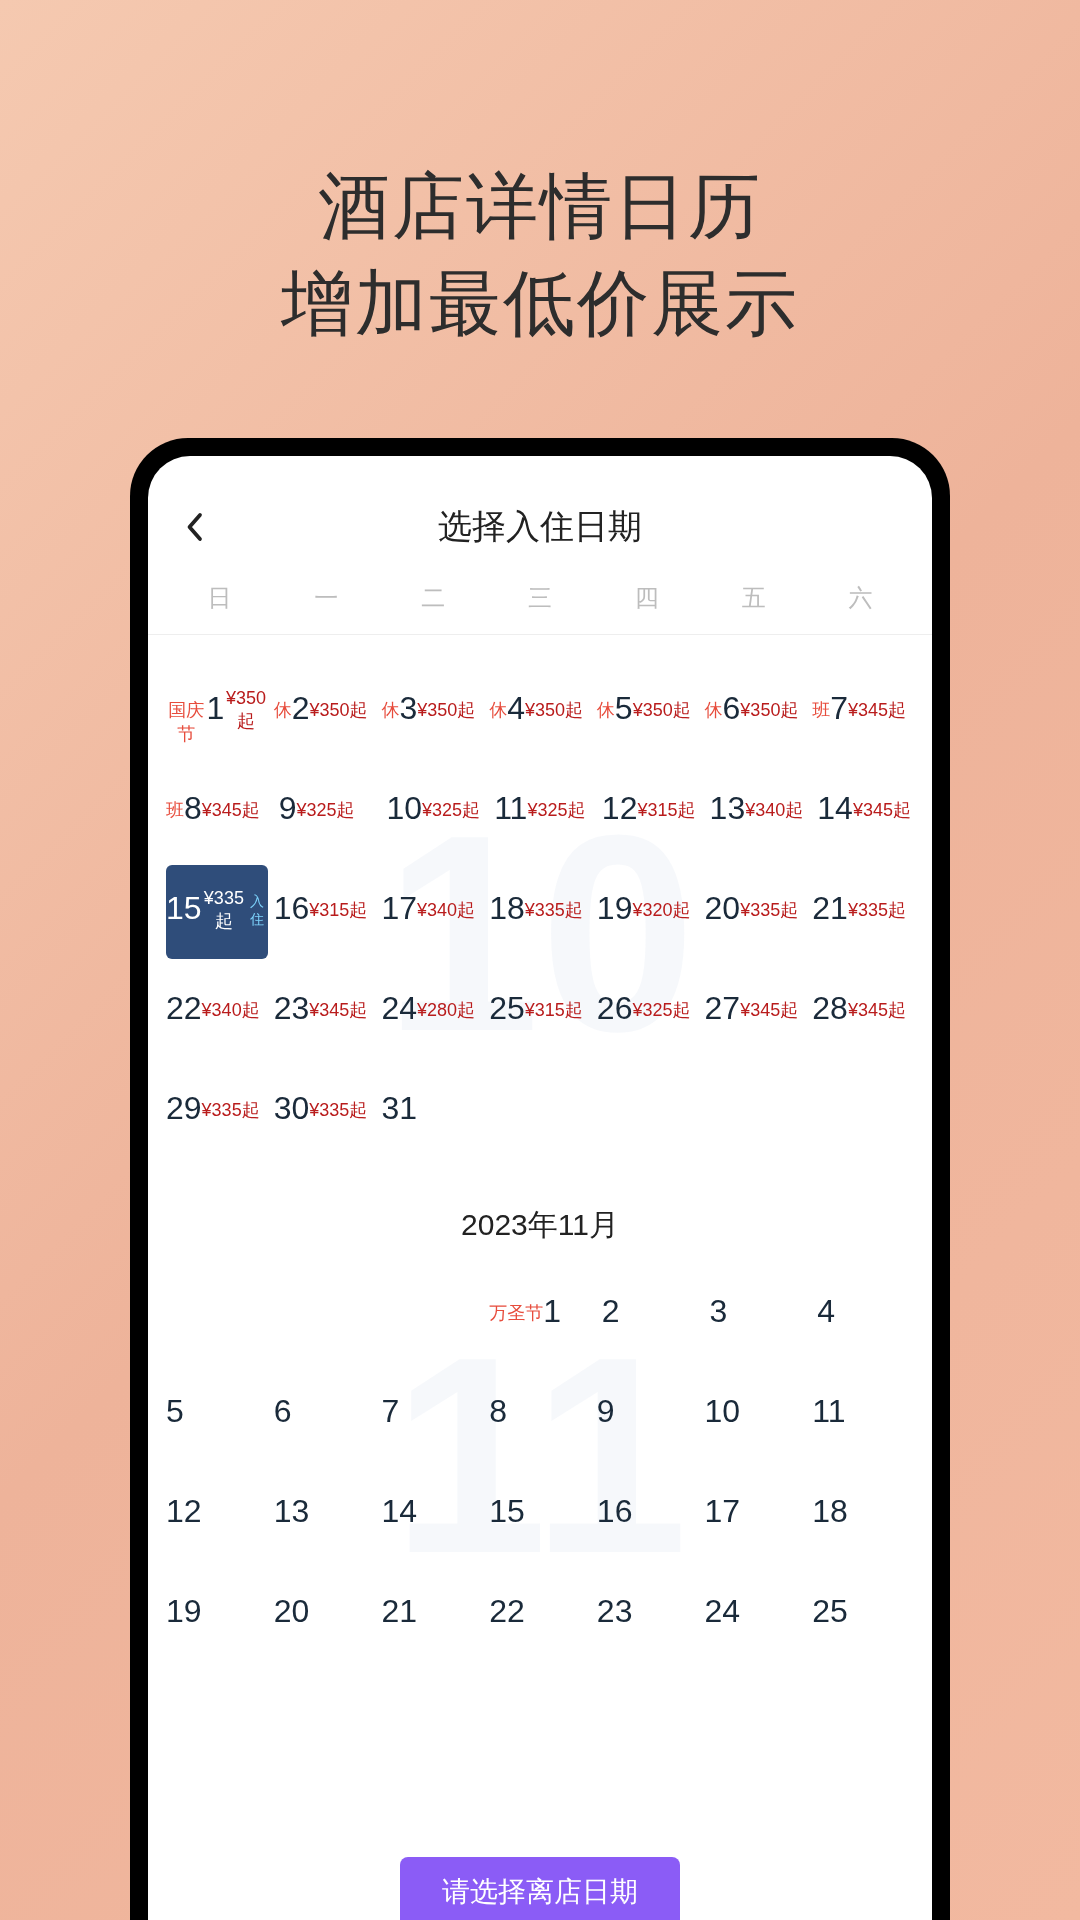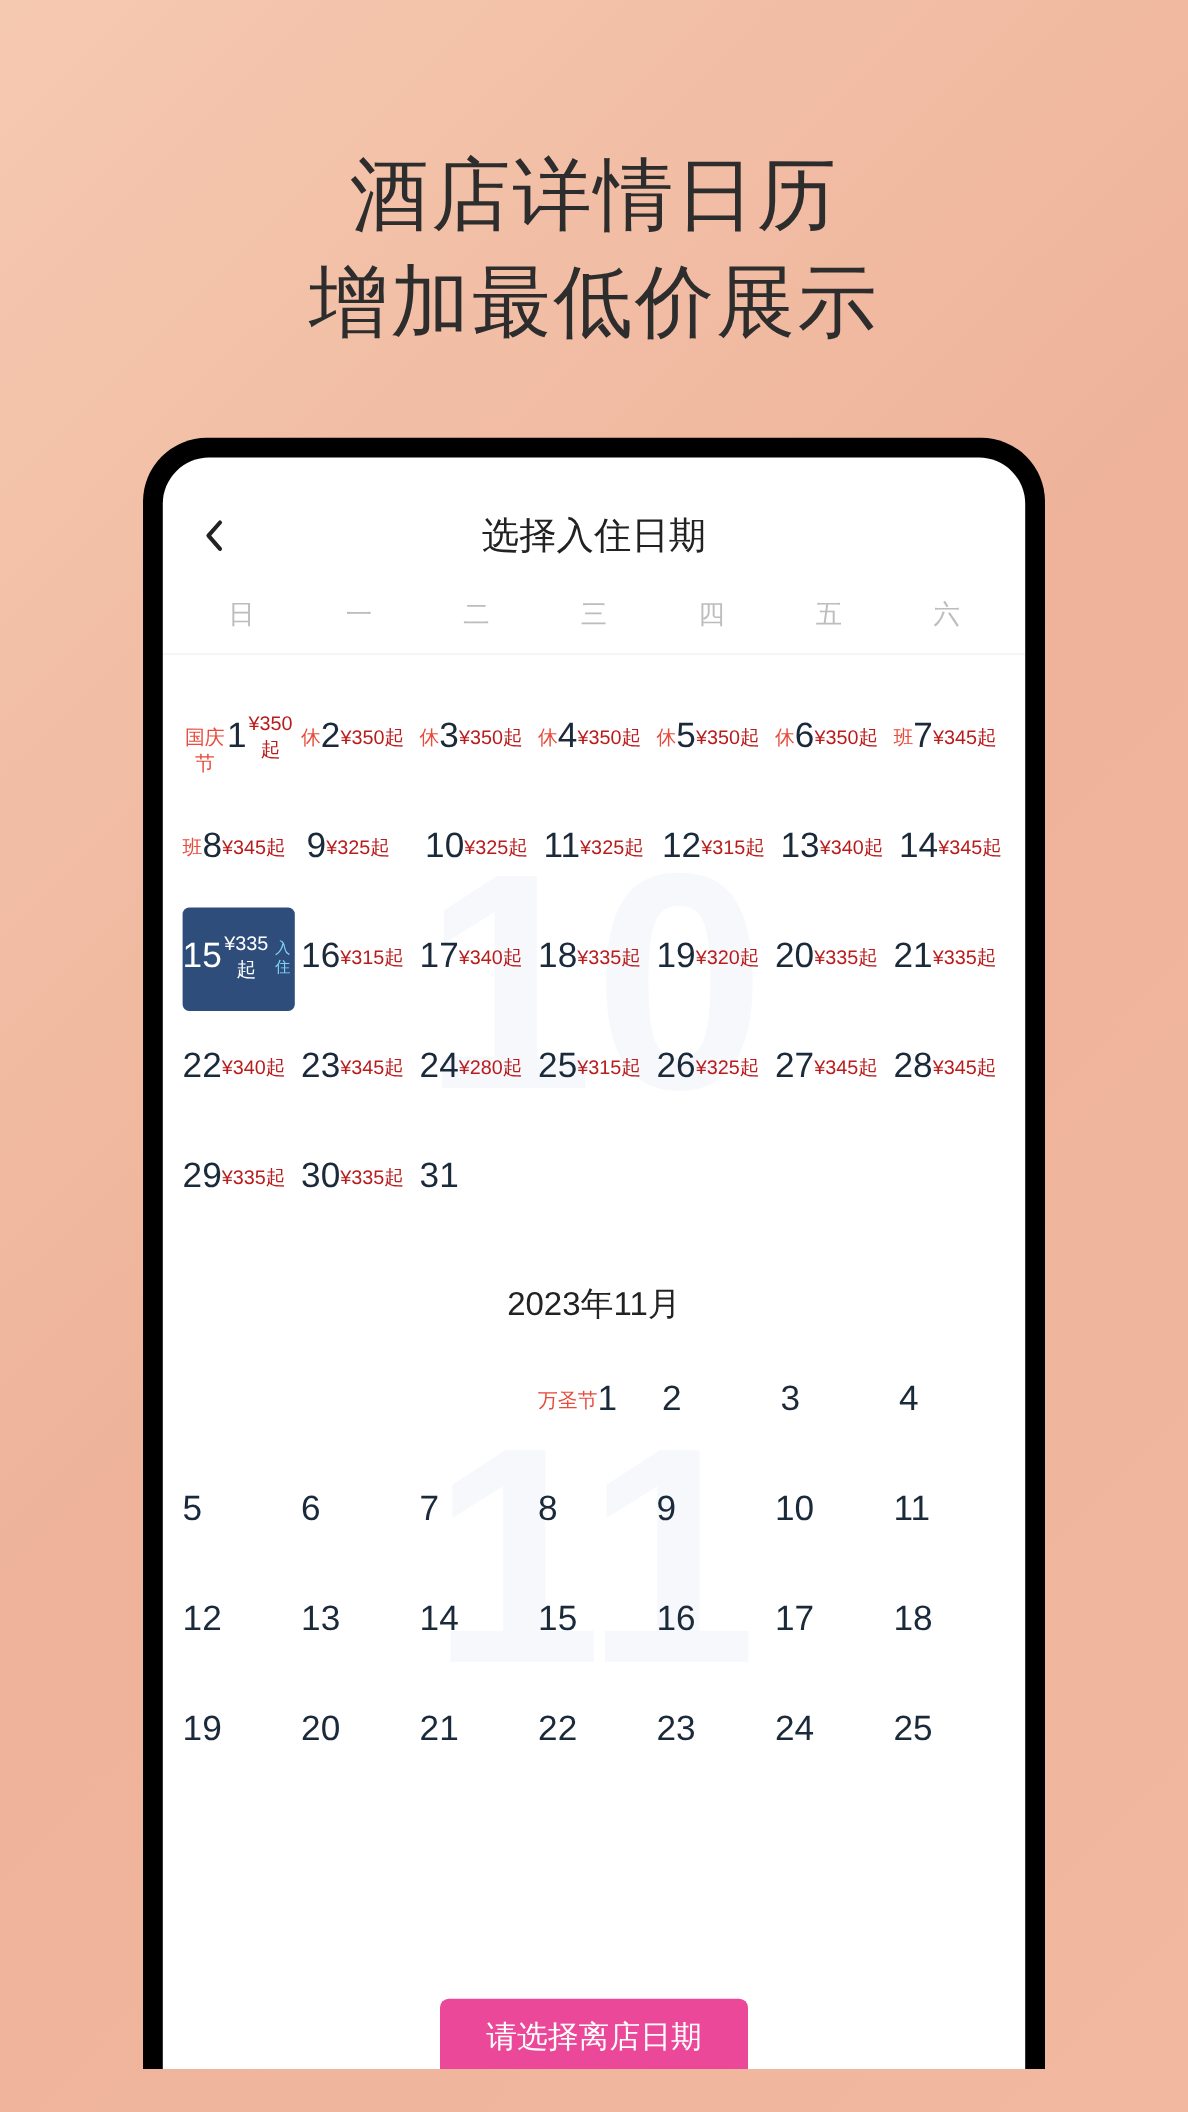--- a/index.html
+++ b/index.html
@@ -8,30 +8,31 @@
       background: linear-gradient(135deg, #f5c9b0 0%, #eeb39a 50%, #f2b9a0 100%);
       width: 1080px;
       height: 1920px;
       overflow: hidden;
       position: relative;
     }
     .promo-title {
       text-align: center;
       padding: 130px 0 70px;
       color: #2d2d2d;
+      margin-top: 28px;
     }
     .promo-title h1 {
       font-size: 72px;
       font-weight: 500;
       line-height: 1.35;
       letter-spacing: 2px;
     }
     .phone-frame {
       width: 820px;
-      margin: 4px auto;
+      margin: 16px auto;
       background: #000;
       border-radius: 58px 58px 0 0;
       padding: 18px 18px 0 18px;
       position: relative;
     }
     .phone-screen {
       background: #fff;
       border-radius: 42px 42px 0 0;
       overflow: hidden;
       padding-top: 36px;
@@ -138,21 +139,21 @@
       color: #7dd3fc;
       margin-top: 2px;
     }
     .day-cell.selected .day-num,
     .day-cell.selected .day-price { color: #fff; }
     .toast {
       position: absolute;
       bottom: 0;
       left: 50%;
       transform: translateX(-50%);
-      background: #ec4899;
+      background: #8b5cf6;
       color: #fff;
       padding: 16px 42px 10px;
       font-size: 28px;
       border-radius: 8px 8px 0 0;
       z-index: 10;
     }
   </style>
 </head>
 <body>
 

